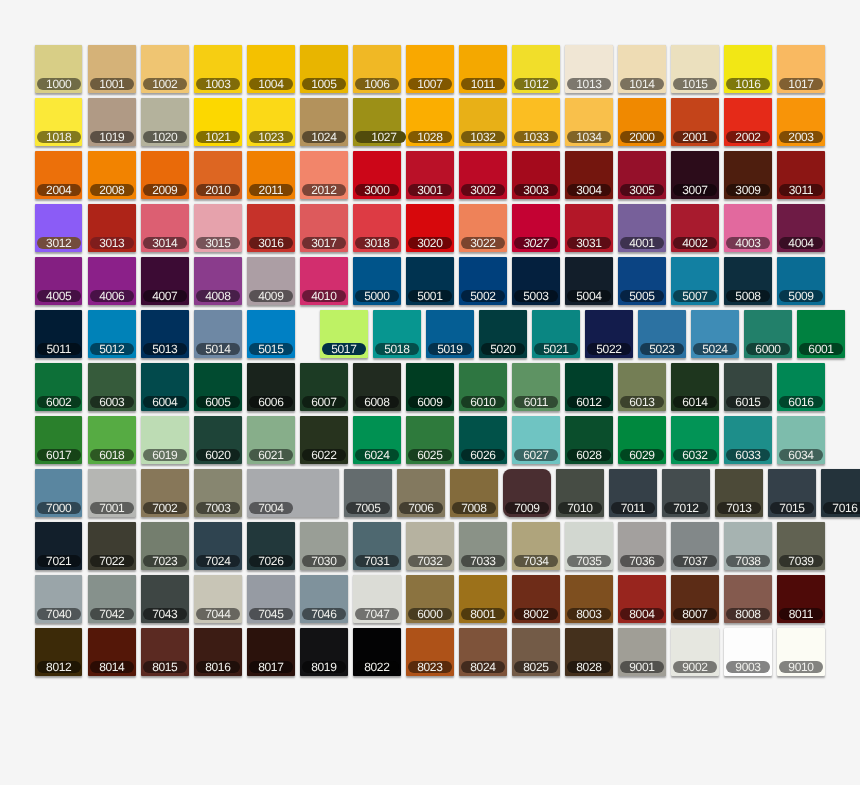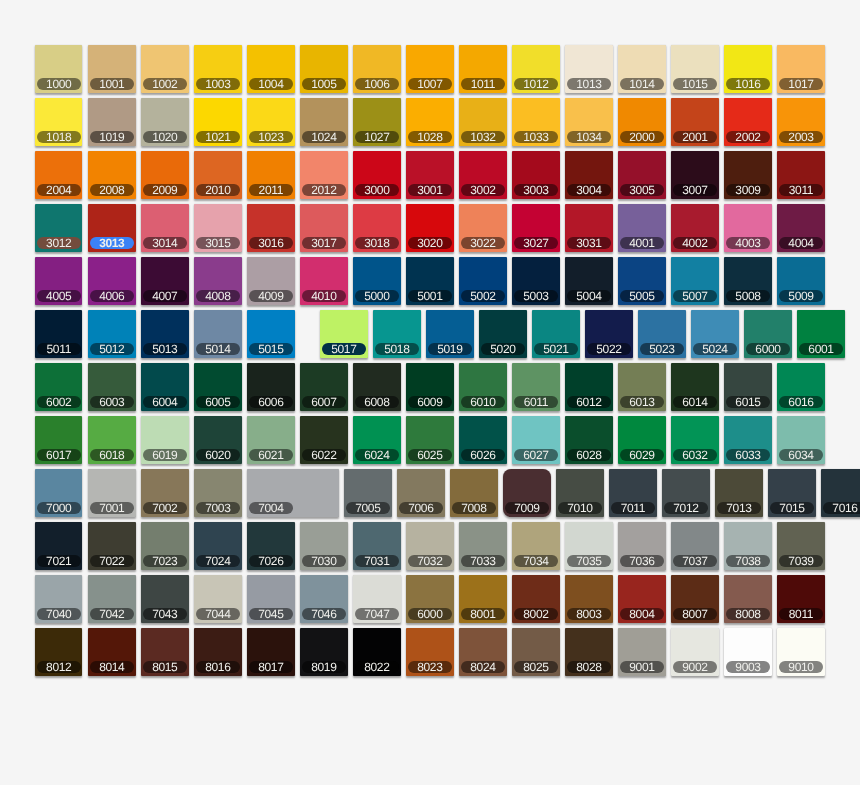--- a/index.html
+++ b/index.html
@@ -120,21 +120,21 @@
         <div class="pill" style="background: rgb(131, 113, 12);">
           <span class="code">1023</span>
         </div>
       </div>
 <div class="sw" style="background: rgb(179, 146, 92);">
         <div class="pill" style="background: rgb(93, 76, 48);">
           <span class="code">1024</span>
         </div>
       </div>
 <div class="sw" style="background: rgb(156, 144, 23);">
-        <div class="pill" style="background: rgb(81, 75, 12);">
+        <div class="pill" style="background: rgb(81, 75, 12); padding-left: 7px;">
           <span class="code">1027</span>
         </div>
       </div>
 <div class="sw" style="background: rgb(251, 174, 0);">
         <div class="pill" style="background: rgb(131, 90, 0);">
           <span class="code">1028</span>
         </div>
       </div>
 <div class="sw" style="background: rgb(232, 176, 23);">
         <div class="pill" style="background: rgb(121, 92, 12);">
@@ -243,27 +243,27 @@
           <span class="code">3009</span>
         </div>
       </div>
 <div class="sw" style="background: rgb(140, 22, 20);">
         <div class="pill" style="background: rgb(73, 11, 10);">
           <span class="code">3011</span>
         </div>
       </div>
 </div>
 <div class="row">
-<div class="sw" style="background: #0f766e;">
+<div class="sw" style="background: #8b5cf6;">
         <div class="pill" style="background: rgb(115, 76, 61);">
           <span class="code">3012</span>
         </div>
       </div>
 <div class="sw" style="background: rgb(174, 36, 24);">
-        <div class="pill" style="background: #3b82f6; font-weight: bold;">
+        <div class="pill" style="background: #7f1d1d;">
           <span class="code">3013</span>
         </div>
       </div>
 <div class="sw" style="background: rgb(220, 95, 114);">
         <div class="pill" style="background: rgb(114, 49, 59);">
           <span class="code">3014</span>
         </div>
       </div>
 <div class="sw" style="background: rgb(230, 162, 172);">
         <div class="pill" style="background: rgb(120, 84, 89);">
@@ -289,21 +289,21 @@
         <div class="pill" style="background: rgb(112, 4, 6);">
           <span class="code">3020</span>
         </div>
       </div>
 <div class="sw" style="background: rgb(238, 130, 89);">
         <div class="pill" style="background: rgb(124, 68, 46);">
           <span class="code">3022</span>
         </div>
       </div>
 <div class="sw" style="background: rgb(196, 2, 51);">
-        <div class="pill" style="background: rgb(102, 1, 27);">
+        <div class="pill" style="background: rgb(102, 1, 27); font-style: italic;">
           <span class="code">3027</span>
         </div>
       </div>
 <div class="sw" style="background: rgb(179, 23, 40);">
         <div class="pill" style="background: rgb(93, 12, 21);">
           <span class="code">3031</span>
         </div>
       </div>
 <div class="sw" style="background: rgb(119, 96, 154);">
         <div class="pill" style="background: rgb(62, 50, 80);">

